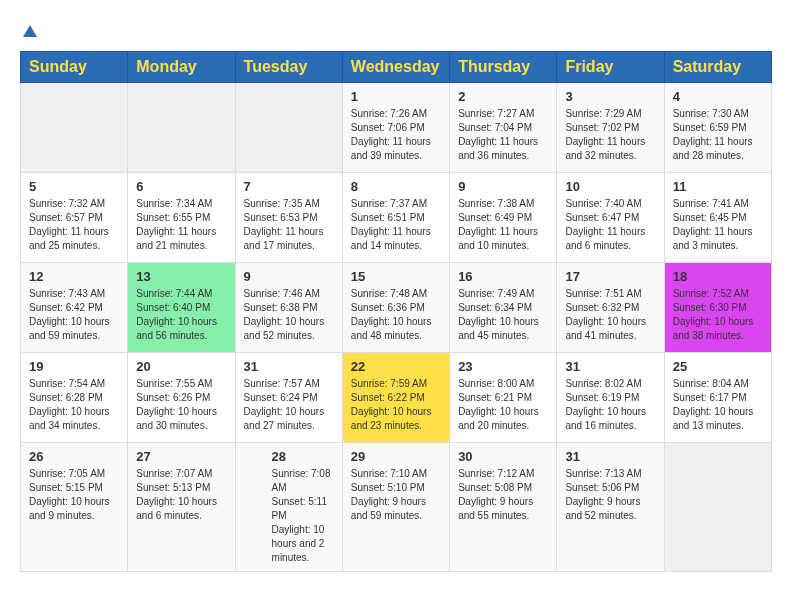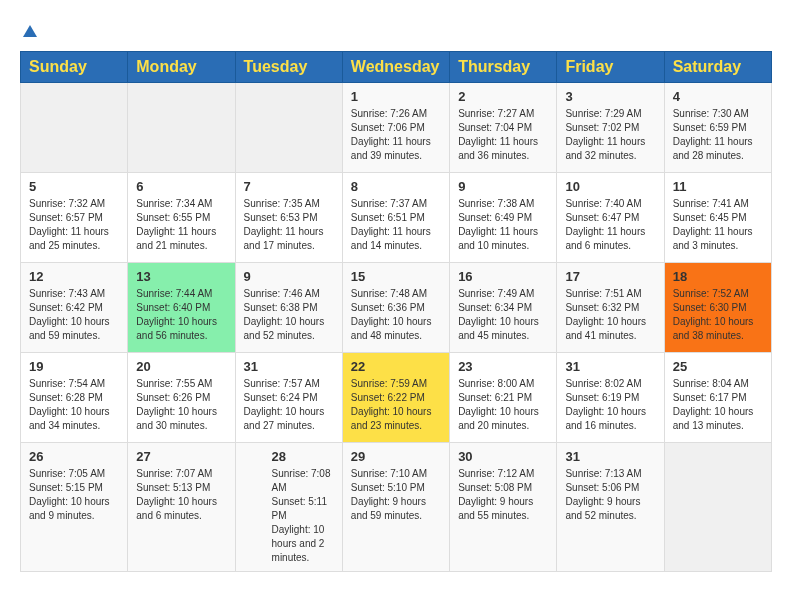--- a/index.html
+++ b/index.html
@@ -178,21 +178,21 @@
           <div class="day-info">Sunrise: 7:48 AM<br>Sunset: 6:36 PM<br>Daylight: 10 hours and 48 minutes.</div>
         </td>
         <td style="background: rgb(249, 249, 249);">
           <div class="day-number">16</div>
           <div class="day-info">Sunrise: 7:49 AM<br>Sunset: 6:34 PM<br>Daylight: 10 hours and 45 minutes.</div>
         </td>
         <td style="background: rgb(249, 249, 249);">
           <div class="day-number">17</div>
           <div class="day-info">Sunrise: 7:51 AM<br>Sunset: 6:32 PM<br>Daylight: 10 hours and 41 minutes.</div>
         </td>
-        <td style="background: #f97316;">
+        <td style="background: #d946ef;">
           <div class="day-number">18</div>
           <div class="day-info">Sunrise: 7:52 AM<br>Sunset: 6:30 PM<br>Daylight: 10 hours and 38 minutes.</div>
         </td>
       </tr>
       <tr>
         <td style="background: rgb(255, 255, 255);">
           <div class="day-number">19</div>
           <div class="day-info">Sunrise: 7:54 AM<br>Sunset: 6:28 PM<br>Daylight: 10 hours and 34 minutes.</div>
         </td>
         <td style="background: rgb(255, 255, 255);">

